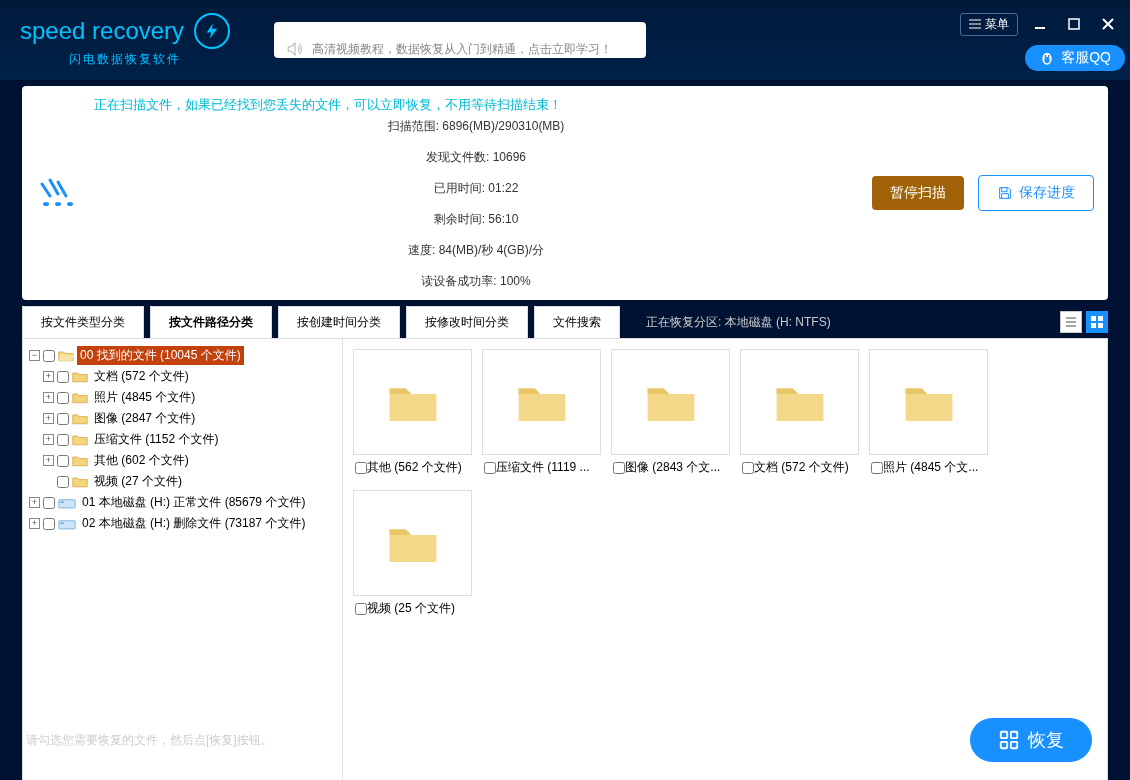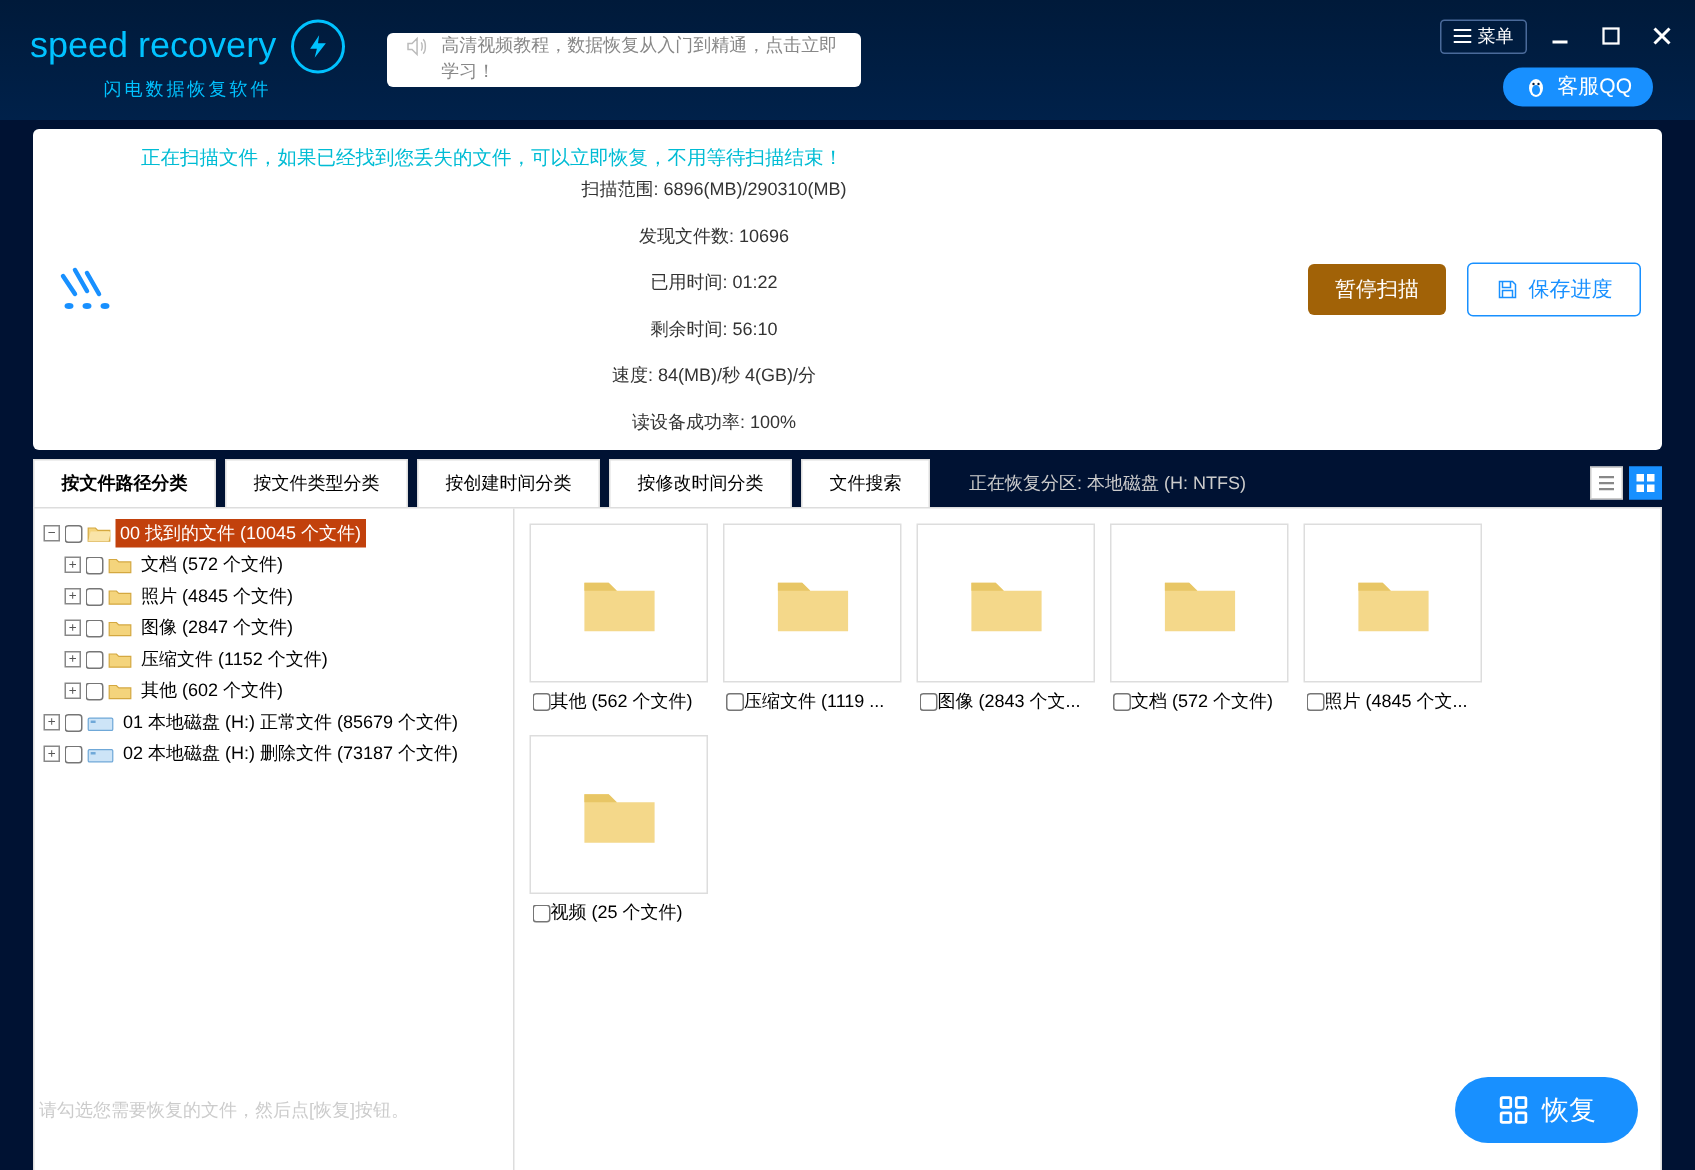--- a/index.html
+++ b/index.html
@@ -5,25 +5,25 @@
 * { margin: 0; padding: 0; box-sizing: border-box; font-family: "Microsoft YaHei", sans-serif; }
 body { width: 1130px; height: 780px; background: #001233; overflow: hidden; position: relative; }
 
 
 .title-bar { height: 80px; background: linear-gradient(180deg, #001a3a 0%, #00214a 100%); display: flex; align-items: center; padding: 0 10px; position: relative; }
 .logo-area { display: flex; flex-direction: column; align-items: center; padding-left: 10px; }
 .logo-text { color: #00c2ff; font-size: 24px; font-weight: 500; display: flex; align-items: center; gap: 10px; }
 .bolt-icon { width: 36px; height: 36px; border: 2px solid #00c2ff; border-radius: 50%; display: inline-flex; align-items: center; justify-content: center; }
 .bolt-icon svg { width: 18px; height: 22px; }
 .logo-sub { color: #00c2ff; font-size: 12px; margin-top: 2px; letter-spacing: 2px; }
-.tutorial-bar { margin-left: 28px; background: #fff; border-radius: 4px; height: 36px; width: 316px; display: flex; align-items: flex-start; padding: 0 12px; color: #888; font-size: 12px; gap: 8px; }
+.tutorial-bar { margin-left: 44px; background: #fff; border-radius: 4px; height: 36px; width: 372px; display: flex; align-items: flex-end; padding: 0 12px; color: #888; font-size: 12px; gap: 8px; }
 .win-controls { position: absolute; right: 10px; top: 12px; display: flex; align-items: center; gap: 10px; }
 .win-btn { width: 24px; height: 24px; display: flex; align-items: center; justify-content: center; cursor: pointer; color: #fff; }
 .menu-btn { border: 1px solid #4a6a9a; border-radius: 3px; padding: 2px 8px; color: #fff; font-size: 12px; display: flex; align-items: center; gap: 4px; }
-.qq-btn { position: absolute; right: 28px; top: 45px; background: #1890ff; color: #fff; border-radius: 16px; padding: 4px 14px; font-size: 14px; display: flex; align-items: center; gap: 6px; }
+.qq-btn { position: absolute; right: 5px; top: 45px; background: #1890ff; color: #fff; border-radius: 16px; padding: 4px 14px; font-size: 14px; display: flex; align-items: center; gap: 6px; }
 .penguin-icon { width: 16px; height: 16px; }
 
 
 .status-panel { margin: 6px 22px; background: #fff; border-radius: 4px; padding: 10px 14px; display: flex; align-items: center; gap: 14px; }
 .rain-icon { width: 44px; height: 34px; }
 .status-text-col { flex: 1; }
 .status-line1 { color: #00bcd4; font-size: 13px; margin-bottom: 4px; }
 .status-line2 { font-size: 12px; color: #333; display: flex; align-items: center; gap: 14px; flex-wrap: wrap; flex-direction: column; }
 .status-btn { padding: 8px 18px; border-radius: 4px; font-size: 14px; cursor: pointer; display: flex; align-items: center; gap: 6px; }
 .pause-btn { background: #a16207; color: #fff; }
@@ -144,22 +144,22 @@
   <div class="status-btn pause-btn">暂停扫描</div>
   <div class="status-btn save-btn">
     <svg width="16" height="16" viewBox="0 0 24 24">
         <path d="M4 4h13l3 3v13H4z M7 4v6h8V4 M7 20v-7h10v7" stroke="#1890ff" stroke-width="1.5" fill="none"></path>
       </svg>
     <span>保存进度</span>
   </div>
 </div>
 
 <div class="tab-bar">
+  <div class="tab">按文件类型分类</div>
   <div class="tab active">按文件路径分类</div>
-  <div class="tab">按文件类型分类</div>
   <div class="tab">按创建时间分类</div>
   <div class="tab">按修改时间分类</div>
   <div class="tab">文件搜索</div>
   <div class="partition-info">正在恢复分区: 本地磁盘 (H: NTFS)</div>
   <div class="view-toggle">
     <div class="view-btn">
       <svg width="14" height="14" viewBox="0 0 14 14">
           <path d="M2 3h10M2 7h10M2 11h10" stroke="#888" stroke-width="1.5"></path>
         </svg>
     </div>
@@ -218,20 +218,28 @@
           </svg>
     <span class="tree-label">压缩文件    (1152 个文件)</span>
         </div>
         <div class="tree-node">
     <span class="tree-toggle">+</span>
     <input type="checkbox" class="tree-checkbox" style="">
     <svg class="folder-icon-closed" viewBox="0 0 20 16">
             <path d="M1 3h6l2 2h10v9H1z" fill="#f4d47c" stroke="#d4a840"></path>
           </svg>
     <span class="tree-label">其他    (602 个文件)</span>
+        </div>
+        <div class="tree-node">
+    <span class="tree-spacer"></span>
+    <input type="checkbox" class="tree-checkbox" style="">
+    <svg class="folder-icon-closed" viewBox="0 0 20 16">
+            <path d="M1 3h6l2 2h10v9H1z" fill="#f4d47c" stroke="#d4a840"></path>
+          </svg>
+    <span class="tree-label">视频    (27 个文件)</span>
         </div>
       </div>
     <div class="tree-node">
       <span class="tree-toggle">+</span>
       <input type="checkbox" class="tree-checkbox" style="">
       <svg class="drive-icon" viewBox="0 0 22 16">
           <rect x="1" y="4" width="20" height="10" rx="1" fill="#cde4f7" stroke="#6fa8d8"></rect>
           <rect x="3" y="6" width="4" height="2" fill="#6fa8d8"></rect>
         </svg>
       <span class="tree-label">01 本地磁盘 (H:) 正常文件   (85679 个文件)</span>

